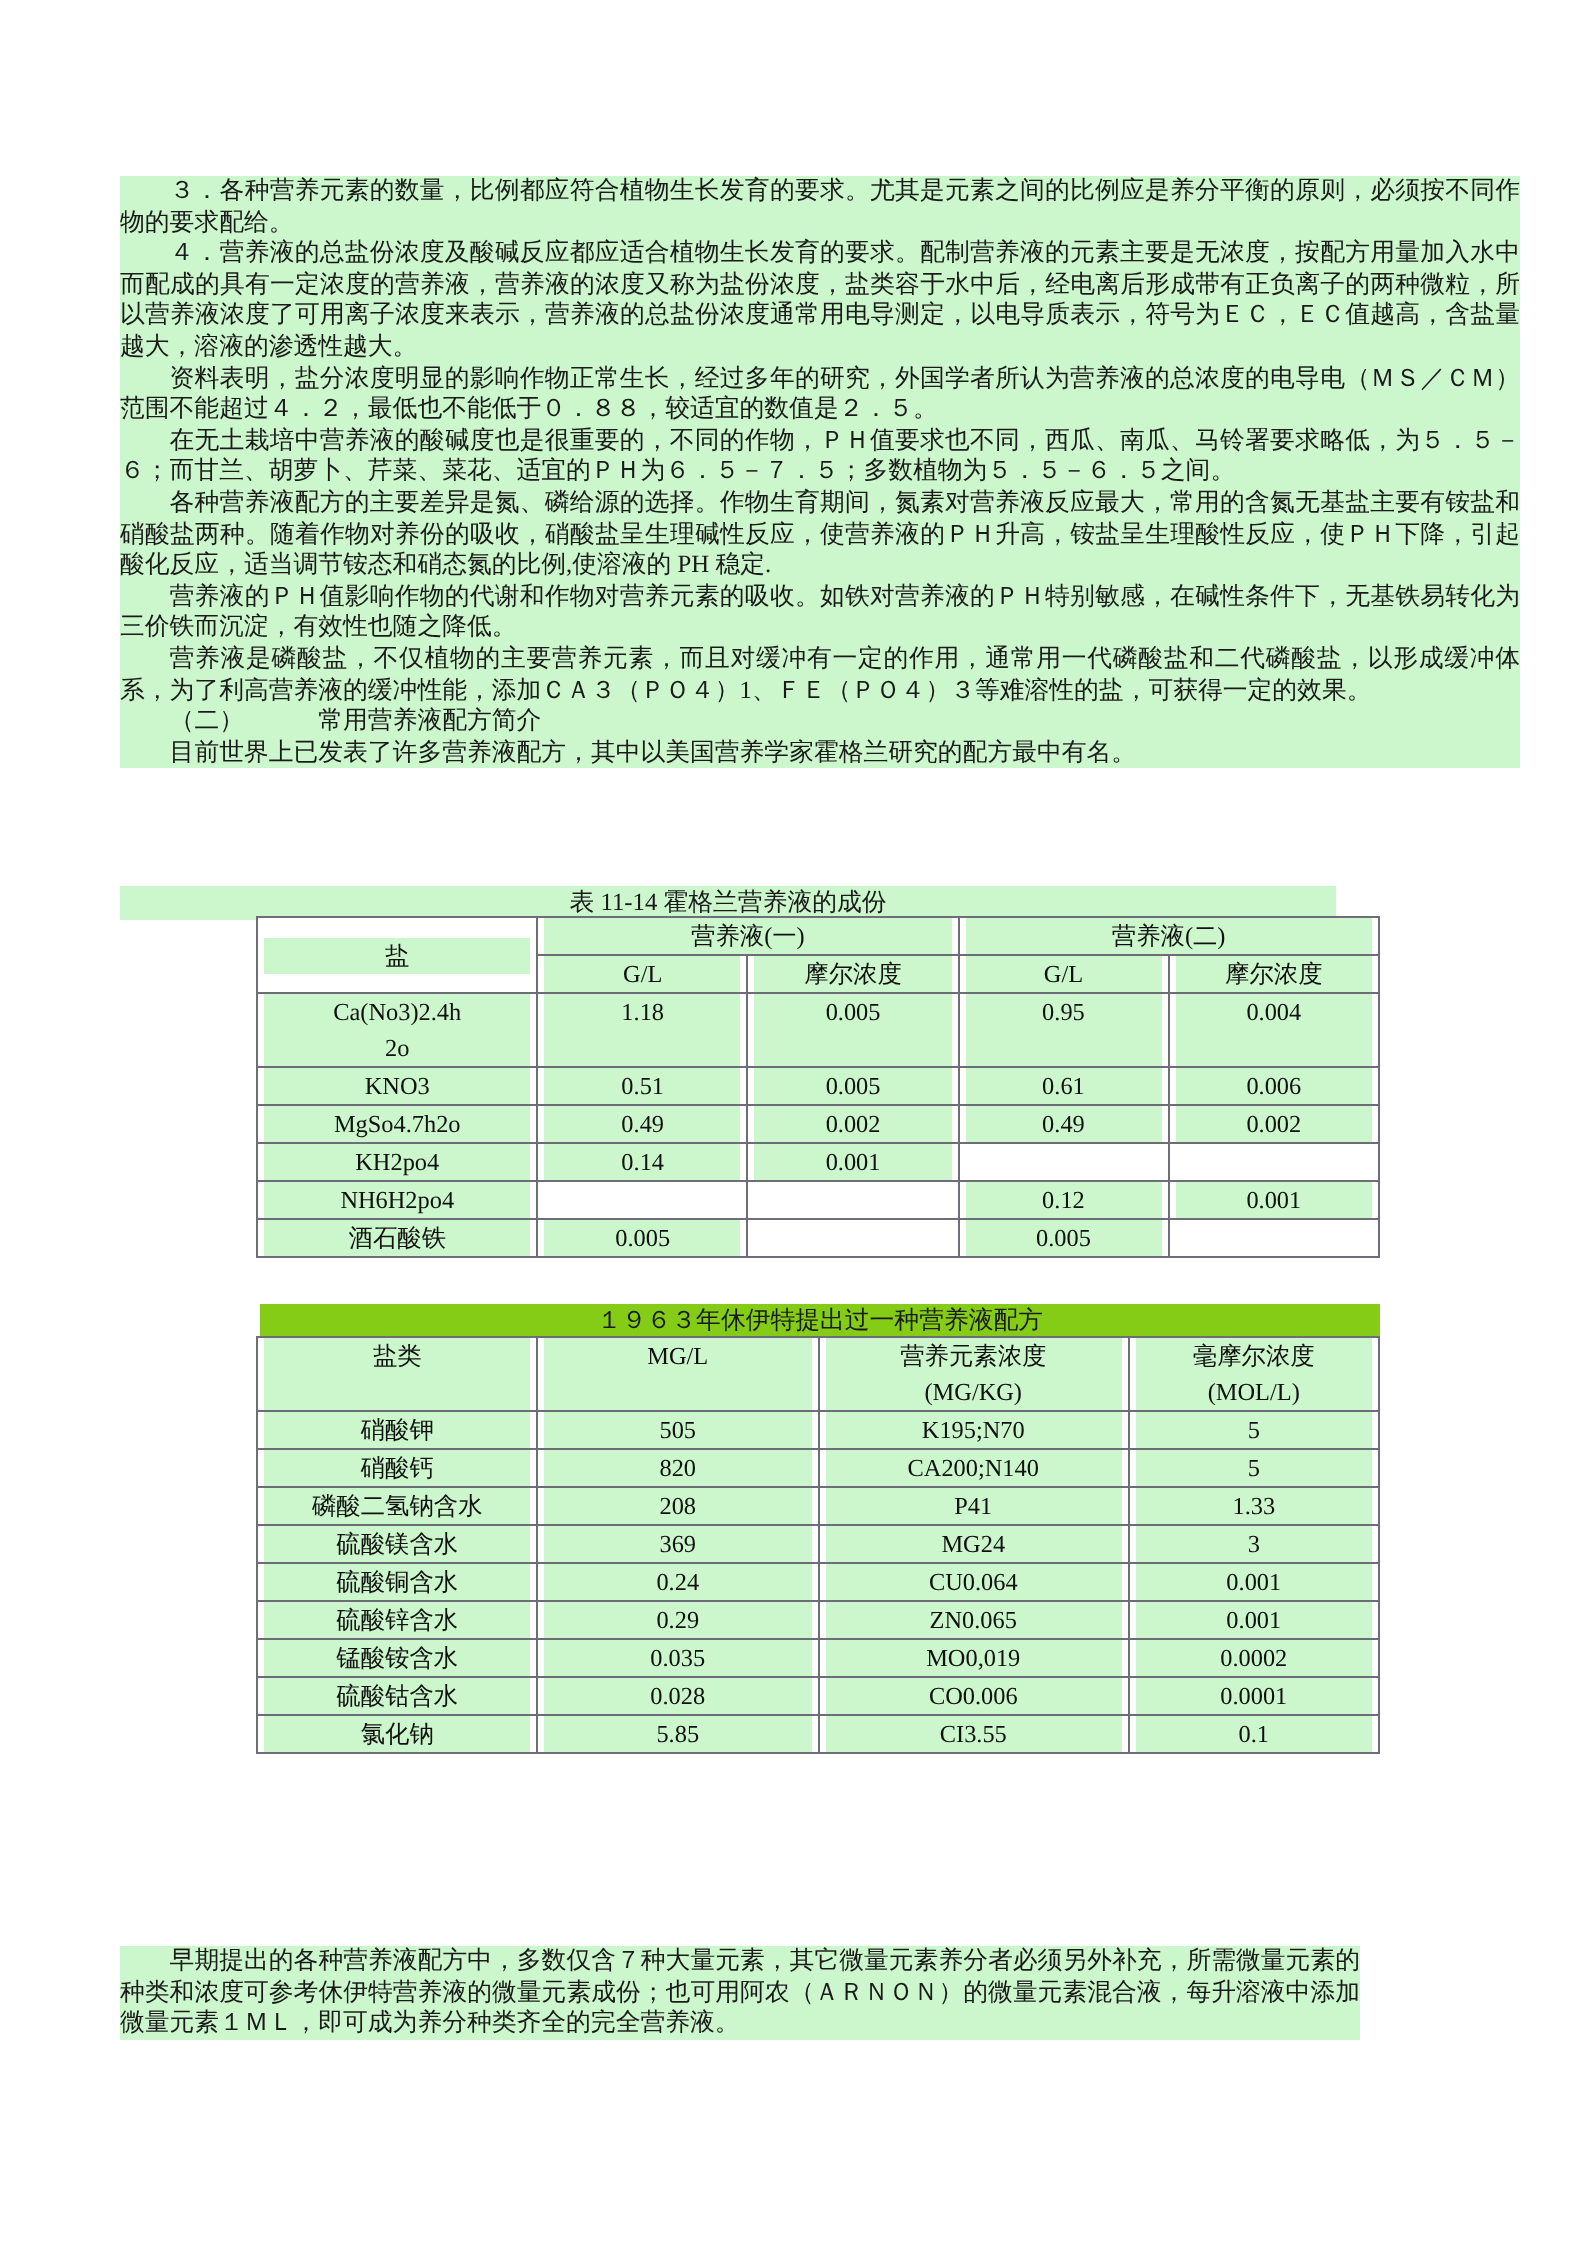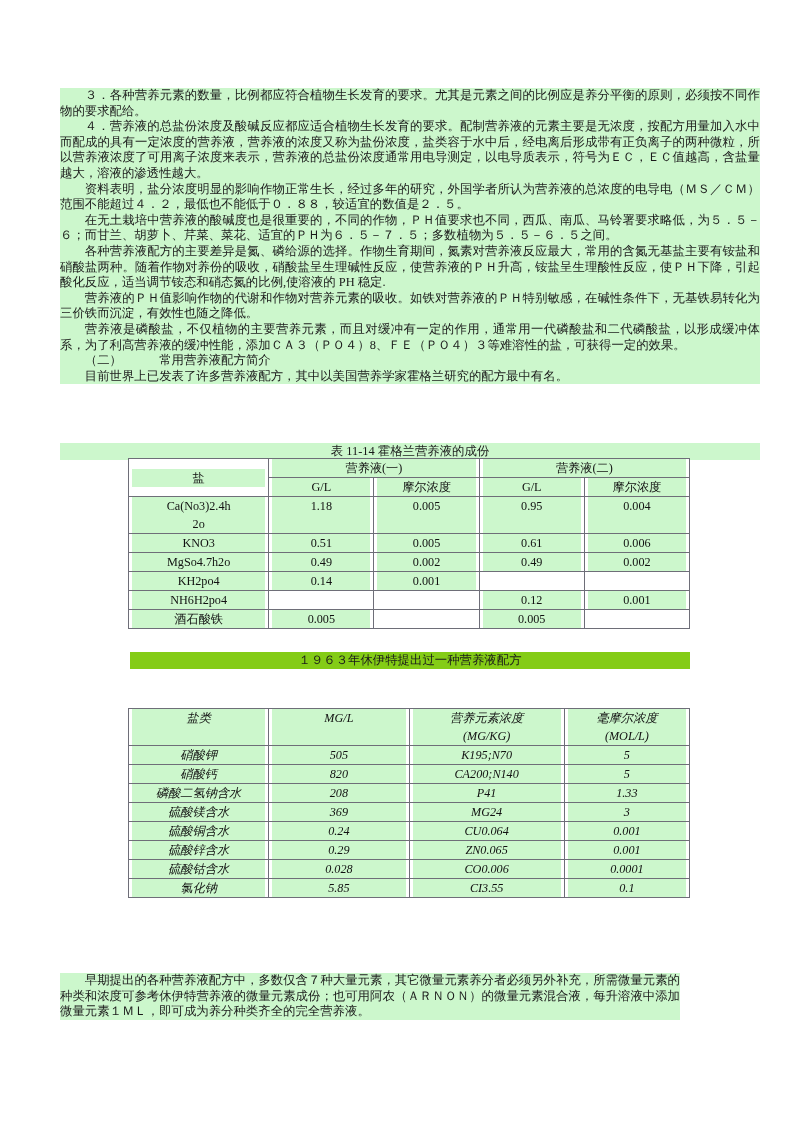--- a/index.html
+++ b/index.html
@@ -29,21 +29,21 @@
   #prose-bottom{left:60px;top:973px;width:620px;}
 
   
   .tbl-caption{
     position:absolute;
     text-align:center;
     font-size:12.4px;
     color:#1a1a1a;
     background:#ccf7cc;
   }
-  #cap-1{left:60px;top:443px;width:700px;}
+  #cap-1{left:60px;top:443px;width:608px;}
   #cap-2{left:130px;top:652px;width:560px;background:#84cc16;}
 
   
   table.doc{
     position:absolute;
     border-collapse:collapse;
     font-size:12.2px;
     color:#111;
     background:#ffffff;
     table-layout:fixed;
@@ -58,42 +58,42 @@
   table.doc td > span.hl{
     display:block;
     background:#ccf7cc;
     line-height:18px;
     padding:0 1px;
     margin:0 3px;
   }
   table.doc td.blank > span.hl{background:transparent;}
 
   #table-1{left:128px;top:458px;width:562px;}
-  #table-2{left:128px;top:708px;width:562px;font-style:italic;}
+  #table-2{left:128px;top:668px;width:562px;}
 
   
   #logo{
     position:absolute;
     left:62px;top:1056px;
     width:680px;height:66px;
   }
 </style>
 </head>
 <body>
 
 <div class="page">
 
   <div class="prose" id="prose-top">
     <p class="indent">３．各种营养元素的数量，比例都应符合植物生长发育的要求。尤其是元素之间的比例应是养分平衡的原则，必须按不同作物的要求配给。</p>
     <p class="indent">４．营养液的总盐份浓度及酸碱反应都应适合植物生长发育的要求。配制营养液的元素主要是无浓度，按配方用量加入水中而配成的具有一定浓度的营养液，营养液的浓度又称为盐份浓度，盐类容于水中后，经电离后形成带有正负离子的两种微粒，所以营养液浓度了可用离子浓度来表示，营养液的总盐份浓度通常用电导测定，以电导质表示，符号为ＥＣ，ＥＣ值越高，含盐量越大，溶液的渗透性越大。</p>
     <p class="indent">资料表明，盐分浓度明显的影响作物正常生长，经过多年的研究，外国学者所认为营养液的总浓度的电导电（ＭＳ／ＣＭ）范围不能超过４．２，最低也不能低于０．８８，较适宜的数值是２．５。</p>
     <p class="indent">在无土栽培中营养液的酸碱度也是很重要的，不同的作物，ＰＨ值要求也不同，西瓜、南瓜、马铃署要求略低，为５．５－６；而甘兰、胡萝卜、芹菜、菜花、适宜的ＰＨ为６．５－７．５；多数植物为５．５－６．５之间。</p>
     <p class="indent">各种营养液配方的主要差异是氮、磷给源的选择。作物生育期间，氮素对营养液反应最大，常用的含氮无基盐主要有铵盐和硝酸盐两种。随着作物对养份的吸收，硝酸盐呈生理碱性反应，使营养液的ＰＨ升高，铵盐呈生理酸性反应，使ＰＨ下降，引起酸化反应，适当调节铵态和硝态氮的比例,使溶液的 PH 稳定.</p>
     <p class="indent">营养液的ＰＨ值影响作物的代谢和作物对营养元素的吸收。如铁对营养液的ＰＨ特别敏感，在碱性条件下，无基铁易转化为三价铁而沉淀，有效性也随之降低。</p>
-    <p class="indent">营养液是磷酸盐，不仅植物的主要营养元素，而且对缓冲有一定的作用，通常用一代磷酸盐和二代磷酸盐，以形成缓冲体系，为了利高营养液的缓冲性能，添加ＣＡ３（ＰＯ４）8、ＦＥ（ＰＯ４）３等难溶性的盐，可获得一定的效果。</p>
+    <p class="indent">营养液是磷酸盐，不仅植物的主要营养元素，而且对缓冲有一定的作用，通常用一代磷酸盐和二代磷酸盐，以形成缓冲体系，为了利高营养液的缓冲性能，添加ＣＡ３（ＰＯ４）1、ＦＥ（ＰＯ４）３等难溶性的盐，可获得一定的效果。</p>
     <p class="indent">（二）　　　常用营养液配方简介</p>
     <p class="indent">目前世界上已发表了许多营养液配方，其中以美国营养学家霍格兰研究的配方最中有名。</p>
   </div>
 
   <div class="tbl-caption" id="cap-1">表 11-14 霍格兰营养液的成份</div>
 
   <table class="doc" id="table-1">
     <colgroup>
       <col style="width:140px">
         <col style="width:105px">
@@ -351,20 +351,34 @@
           </td>
         <td>
             <span class="hl">ZN0.065</span>
           </td>
         <td>
             <span class="hl">0.001</span>
           </td>
       </tr>
       <tr>
         <td>
+            <span class="hl">锰酸铵含水</span>
+          </td>
+        <td>
+            <span class="hl">0.035</span>
+          </td>
+        <td>
+            <span class="hl">MO0,019</span>
+          </td>
+        <td>
+            <span class="hl">0.0002</span>
+          </td>
+      </tr>
+      <tr>
+        <td>
             <span class="hl">硫酸钴含水</span>
           </td>
         <td>
             <span class="hl">0.028</span>
           </td>
         <td>
             <span class="hl">CO0.006</span>
           </td>
         <td>
             <span class="hl">0.0001</span>

